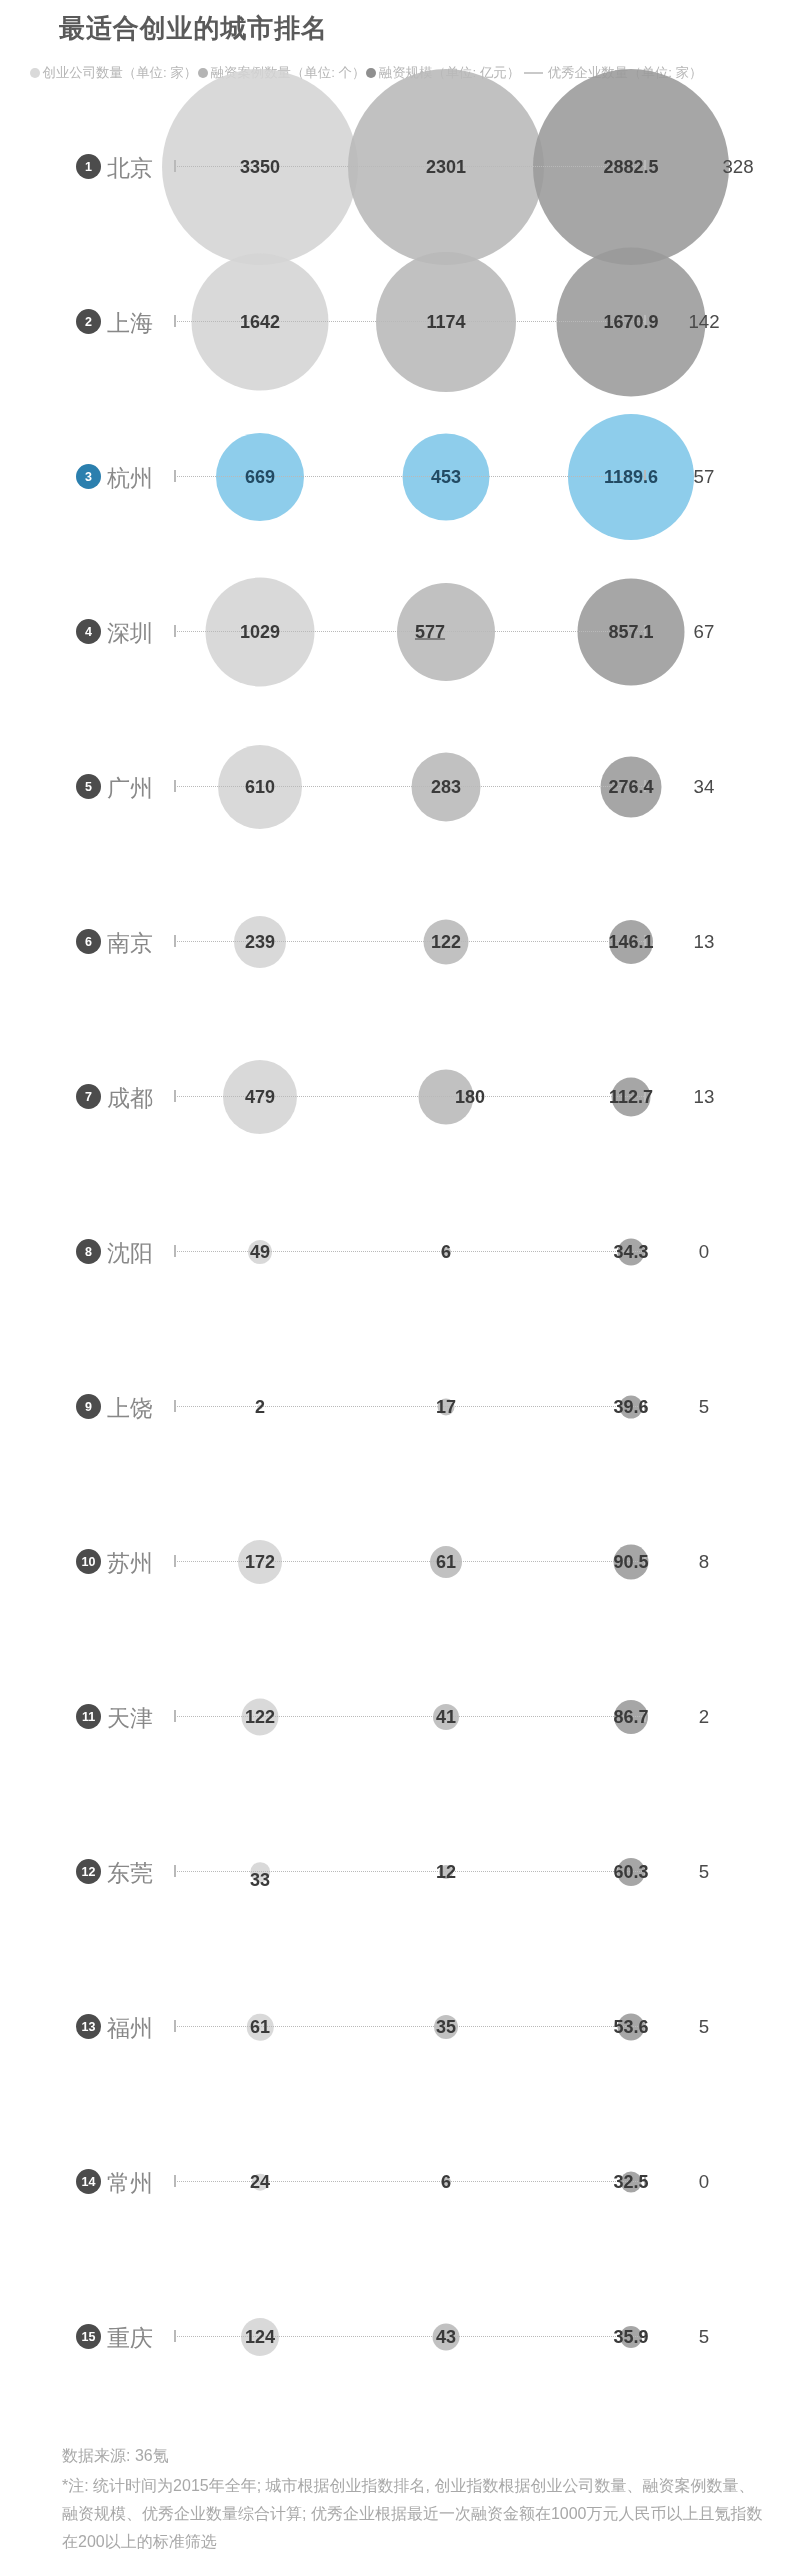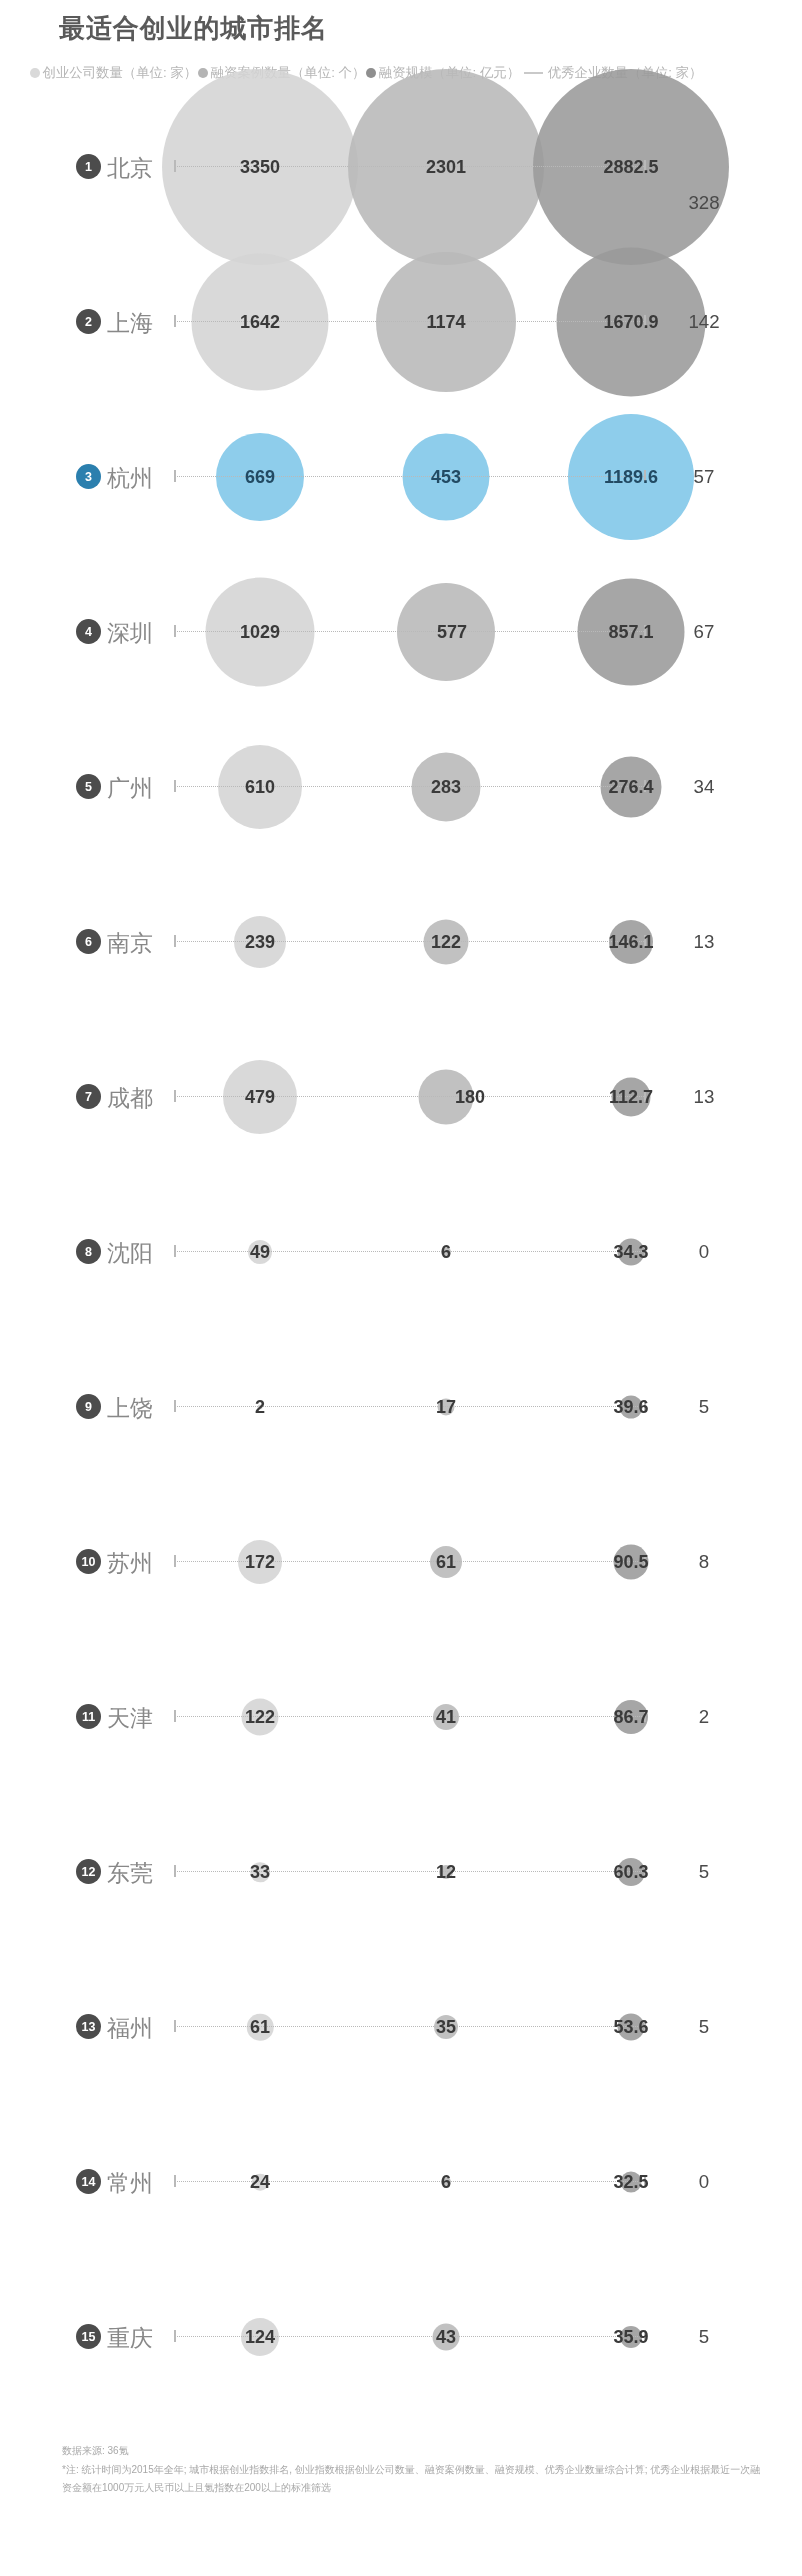--- a/index.html
+++ b/index.html
@@ -80,21 +80,21 @@
     transform:translate(-50%,-50%);
     font-size:18px;font-weight:bold;color:#3a3a3a;
     white-space:nowrap;z-index:7;
   }
   .val.hl{color:#224a63;}
   .val.last{font-weight:normal;color:#4a4a4a;font-size:18.7px;}
 
   
   .footer{
     position:absolute;left:62px;top:2442px;width:713px;
-    font-size:10px;color:#a8a8a8;line-height:1.75;
+    font-size:16px;color:#a8a8a8;line-height:1.75;
   }
   .footer .src{margin-bottom:1.8px;}
   .footer .note{width:704px;}
 </style>
 </head>
 <body>
 
 <div class="page">
 
   <div class="title">最适合创业的城市排名</div>
@@ -125,21 +125,21 @@
           <div class="bub b2" style="left: 446px; top: 78px; width: 196px; height: 196px; background: rgb(184, 184, 184); opacity: 0.88;"></div>
           <div class="bub b3" style="left: 631px; top: 78px; width: 196px; height: 196px; background: rgb(154, 154, 154); opacity: 0.88;"></div>
           <div class="track"></div>
           <div class="tick left"></div>
           <div class="tick right"></div>
           <div class="rank">1</div>
           <div class="city">北京</div>
           <div class="val" style="left: 260px;">3350</div>
           <div class="val" style="left: 446px;">2301</div>
           <div class="val" style="left: 631px;">2882.5</div>
-          <div class="val last" style="left: 704px; margin-top: 36px;">328</div>
+          <div class="val last" style="left: 738px;">328</div>
         </div>
       </div>
       <div class="row">
         <div class="row-inner">
           <div class="bub b1" style="left: 260px; top: 78px; width: 137px; height: 137px; background: rgb(212, 212, 212); opacity: 0.88;"></div>
           <div class="bub b2" style="left: 446px; top: 78px; width: 140px; height: 140px; background: rgb(184, 184, 184); opacity: 0.88;"></div>
           <div class="bub b3" style="left: 631px; top: 78px; width: 149px; height: 149px; background: rgb(154, 154, 154); opacity: 0.88;"></div>
           <div class="track"></div>
           <div class="tick left"></div>
           <div class="tick right"></div>
@@ -171,21 +171,21 @@
         <div class="row-inner">
           <div class="bub b1" style="left: 260px; top: 78px; width: 109px; height: 109px; background: rgb(212, 212, 212); opacity: 0.88;"></div>
           <div class="bub b2" style="left: 446px; top: 78px; width: 98px; height: 98px; background: rgb(184, 184, 184); opacity: 0.88;"></div>
           <div class="bub b3" style="left: 631px; top: 78px; width: 107px; height: 107px; background: rgb(154, 154, 154); opacity: 0.88;"></div>
           <div class="track"></div>
           <div class="tick left"></div>
           <div class="tick right"></div>
           <div class="rank">4</div>
           <div class="city">深圳</div>
           <div class="val" style="left: 260px;">1029</div>
-          <div class="val" style="left: 452px;">577</div>
+          <div class="val" style="left: 430px; text-decoration: underline;">577</div>
           <div class="val" style="left: 631px;">857.1</div>
           <div class="val last" style="left: 704px;">67</div>
         </div>
       </div>
       <div class="row">
         <div class="row-inner">
           <div class="bub b1" style="left: 260px; top: 78px; width: 84px; height: 84px; background: rgb(212, 212, 212); opacity: 0.88;"></div>
           <div class="bub b2" style="left: 446px; top: 78px; width: 69px; height: 69px; background: rgb(184, 184, 184); opacity: 0.88;"></div>
           <div class="bub b3" style="left: 631px; top: 78px; width: 61px; height: 61px; background: rgb(154, 154, 154); opacity: 0.88;"></div>
           <div class="track"></div>
@@ -298,21 +298,21 @@
       <div class="row">
         <div class="row-inner">
           <div class="bub b1" style="left: 260px; top: 78px; width: 19.5px; height: 19.5px; background: rgb(212, 212, 212); opacity: 0.88;"></div>
           <div class="bub b2" style="left: 446px; top: 78px; width: 14px; height: 14px; background: rgb(184, 184, 184); opacity: 0.88;"></div>
           <div class="bub b3" style="left: 631px; top: 78px; width: 28px; height: 28px; background: rgb(154, 154, 154); opacity: 0.88;"></div>
           <div class="track"></div>
           <div class="tick left"></div>
           <div class="tick right"></div>
           <div class="rank">12</div>
           <div class="city">东莞</div>
-          <div class="val" style="left: 260px;">33</div>
+          <div class="val" style="left: 260px; margin-top: 8px;">33</div>
           <div class="val" style="left: 446px;">12</div>
           <div class="val" style="left: 631px;">60.3</div>
           <div class="val last" style="left: 704px;">5</div>
         </div>
       </div>
       <div class="row">
         <div class="row-inner">
           <div class="bub b1" style="left: 260px; top: 78px; width: 26.5px; height: 26.5px; background: rgb(212, 212, 212); opacity: 0.88;"></div>
           <div class="bub b2" style="left: 446px; top: 78px; width: 24px; height: 24px; background: rgb(184, 184, 184); opacity: 0.88;"></div>
           <div class="bub b3" style="left: 631px; top: 78px; width: 27px; height: 27px; background: rgb(154, 154, 154); opacity: 0.88;"></div>

